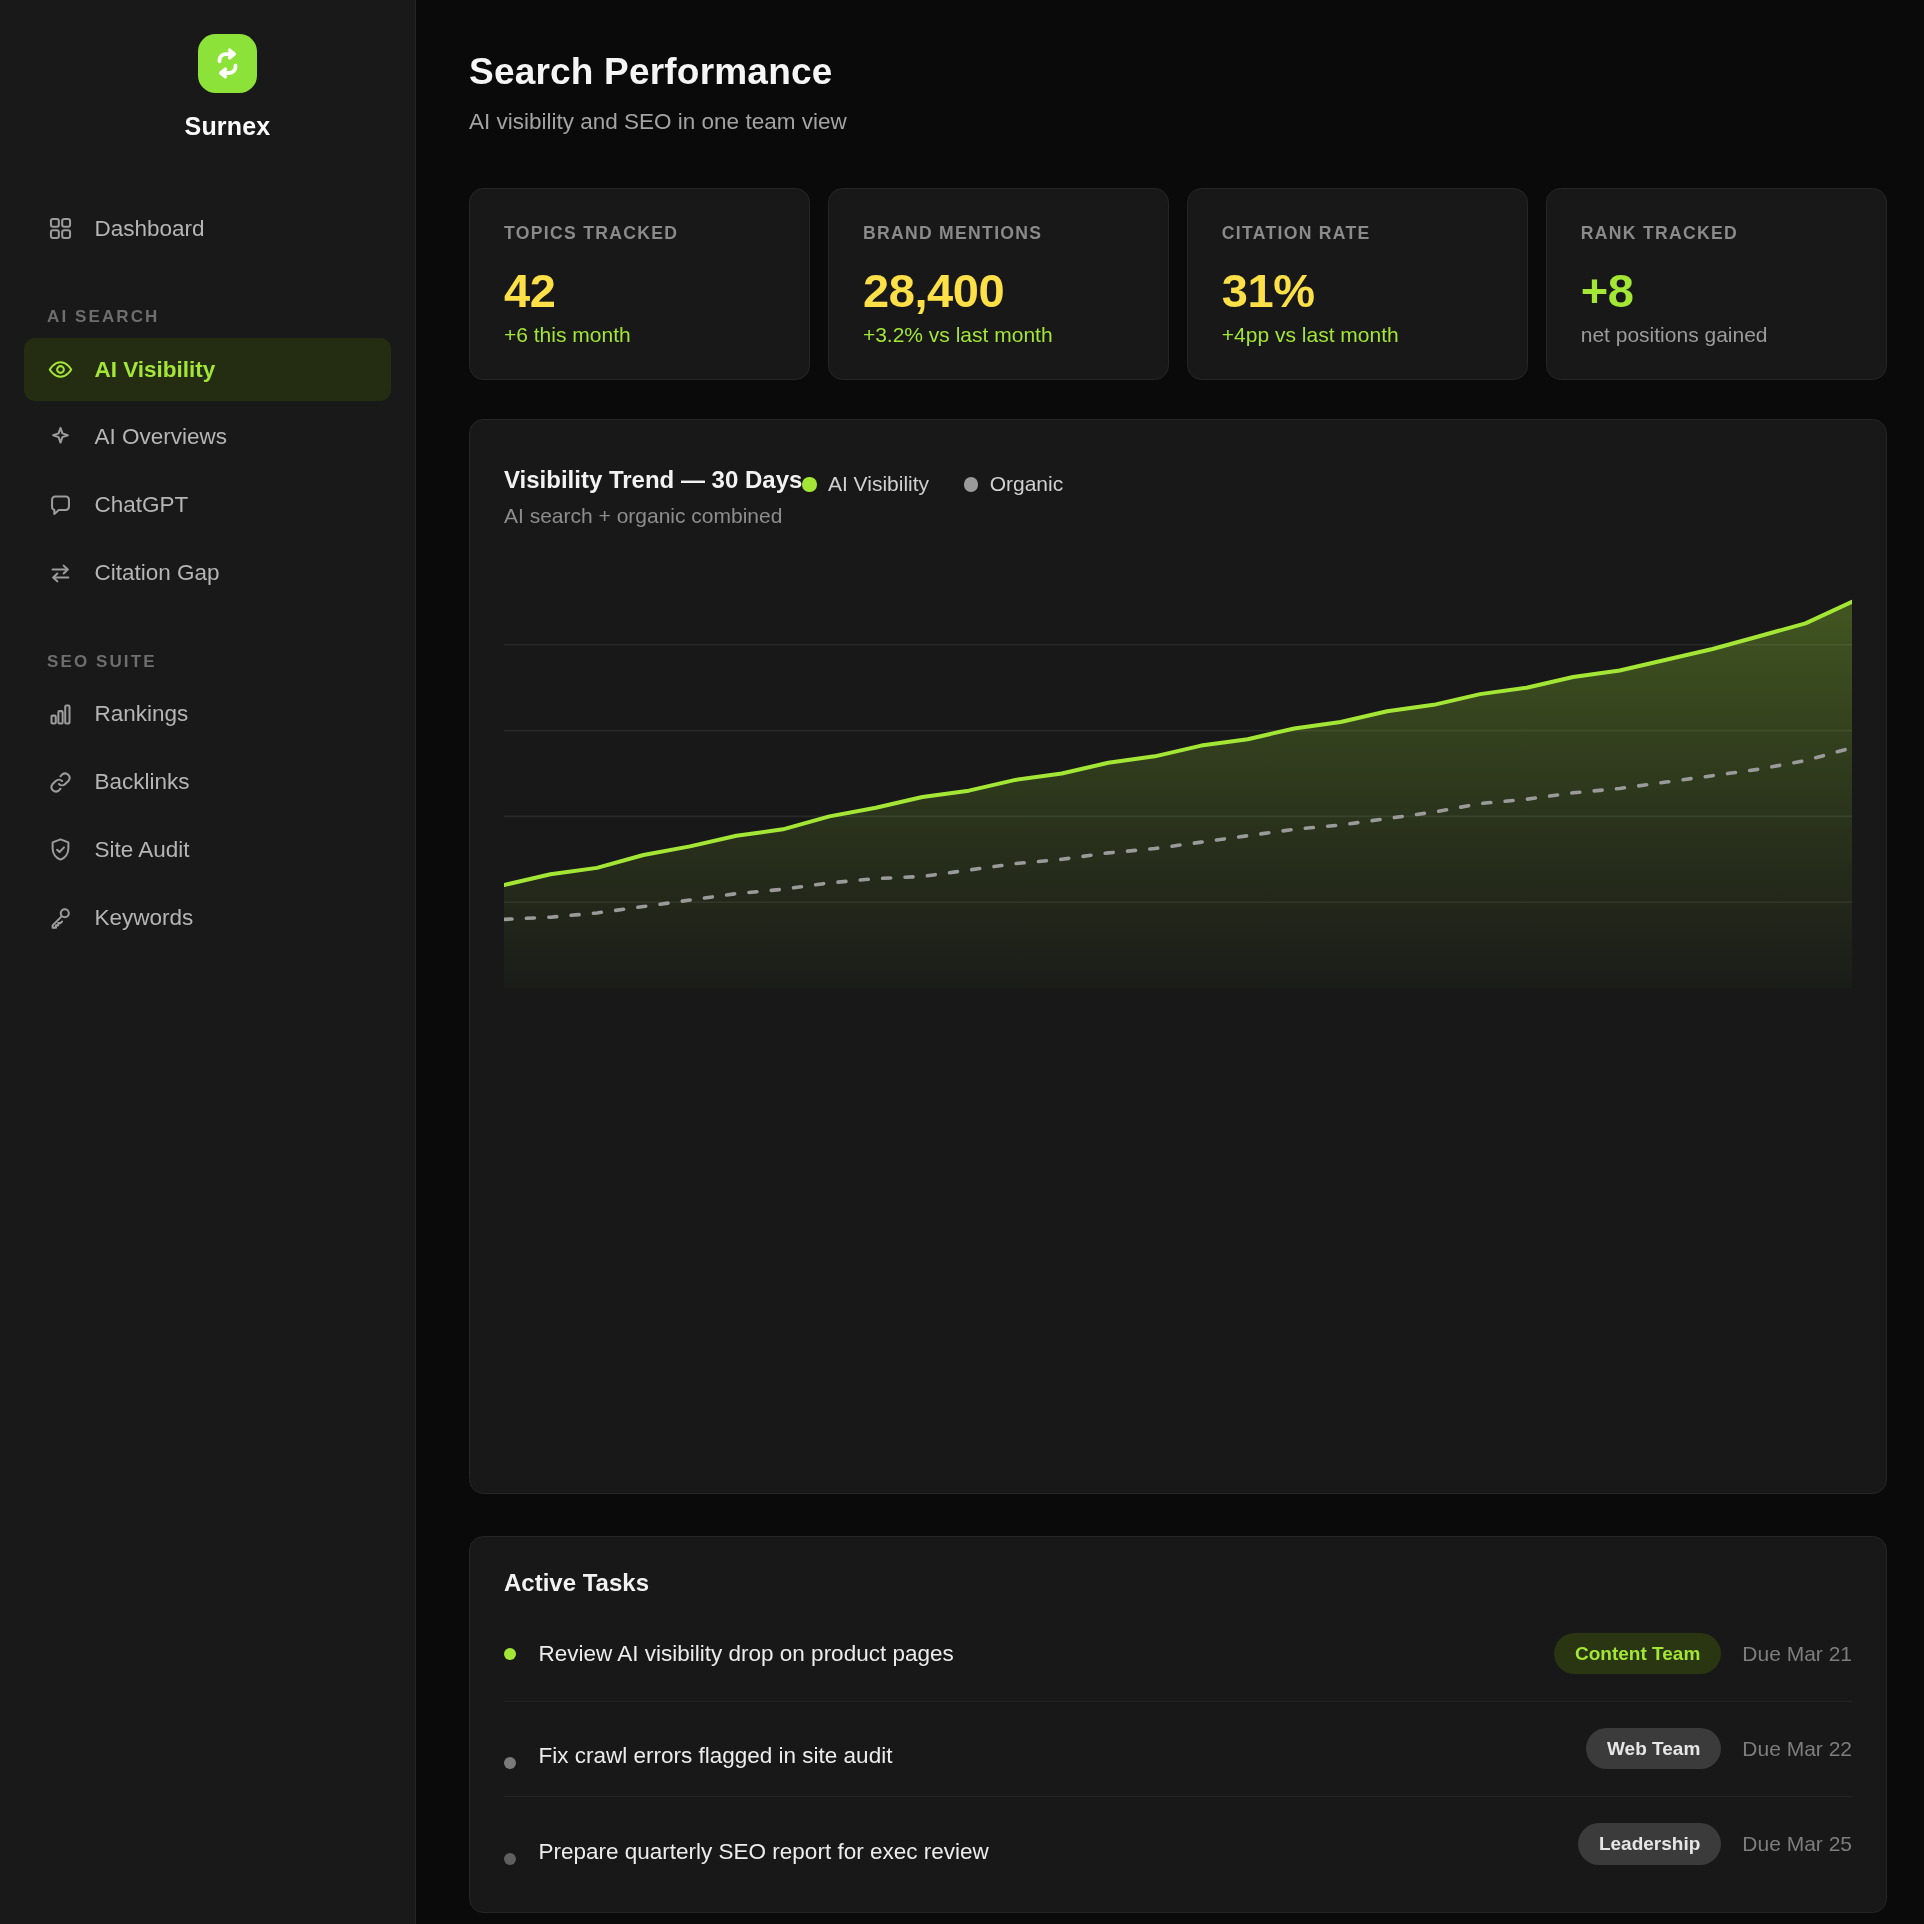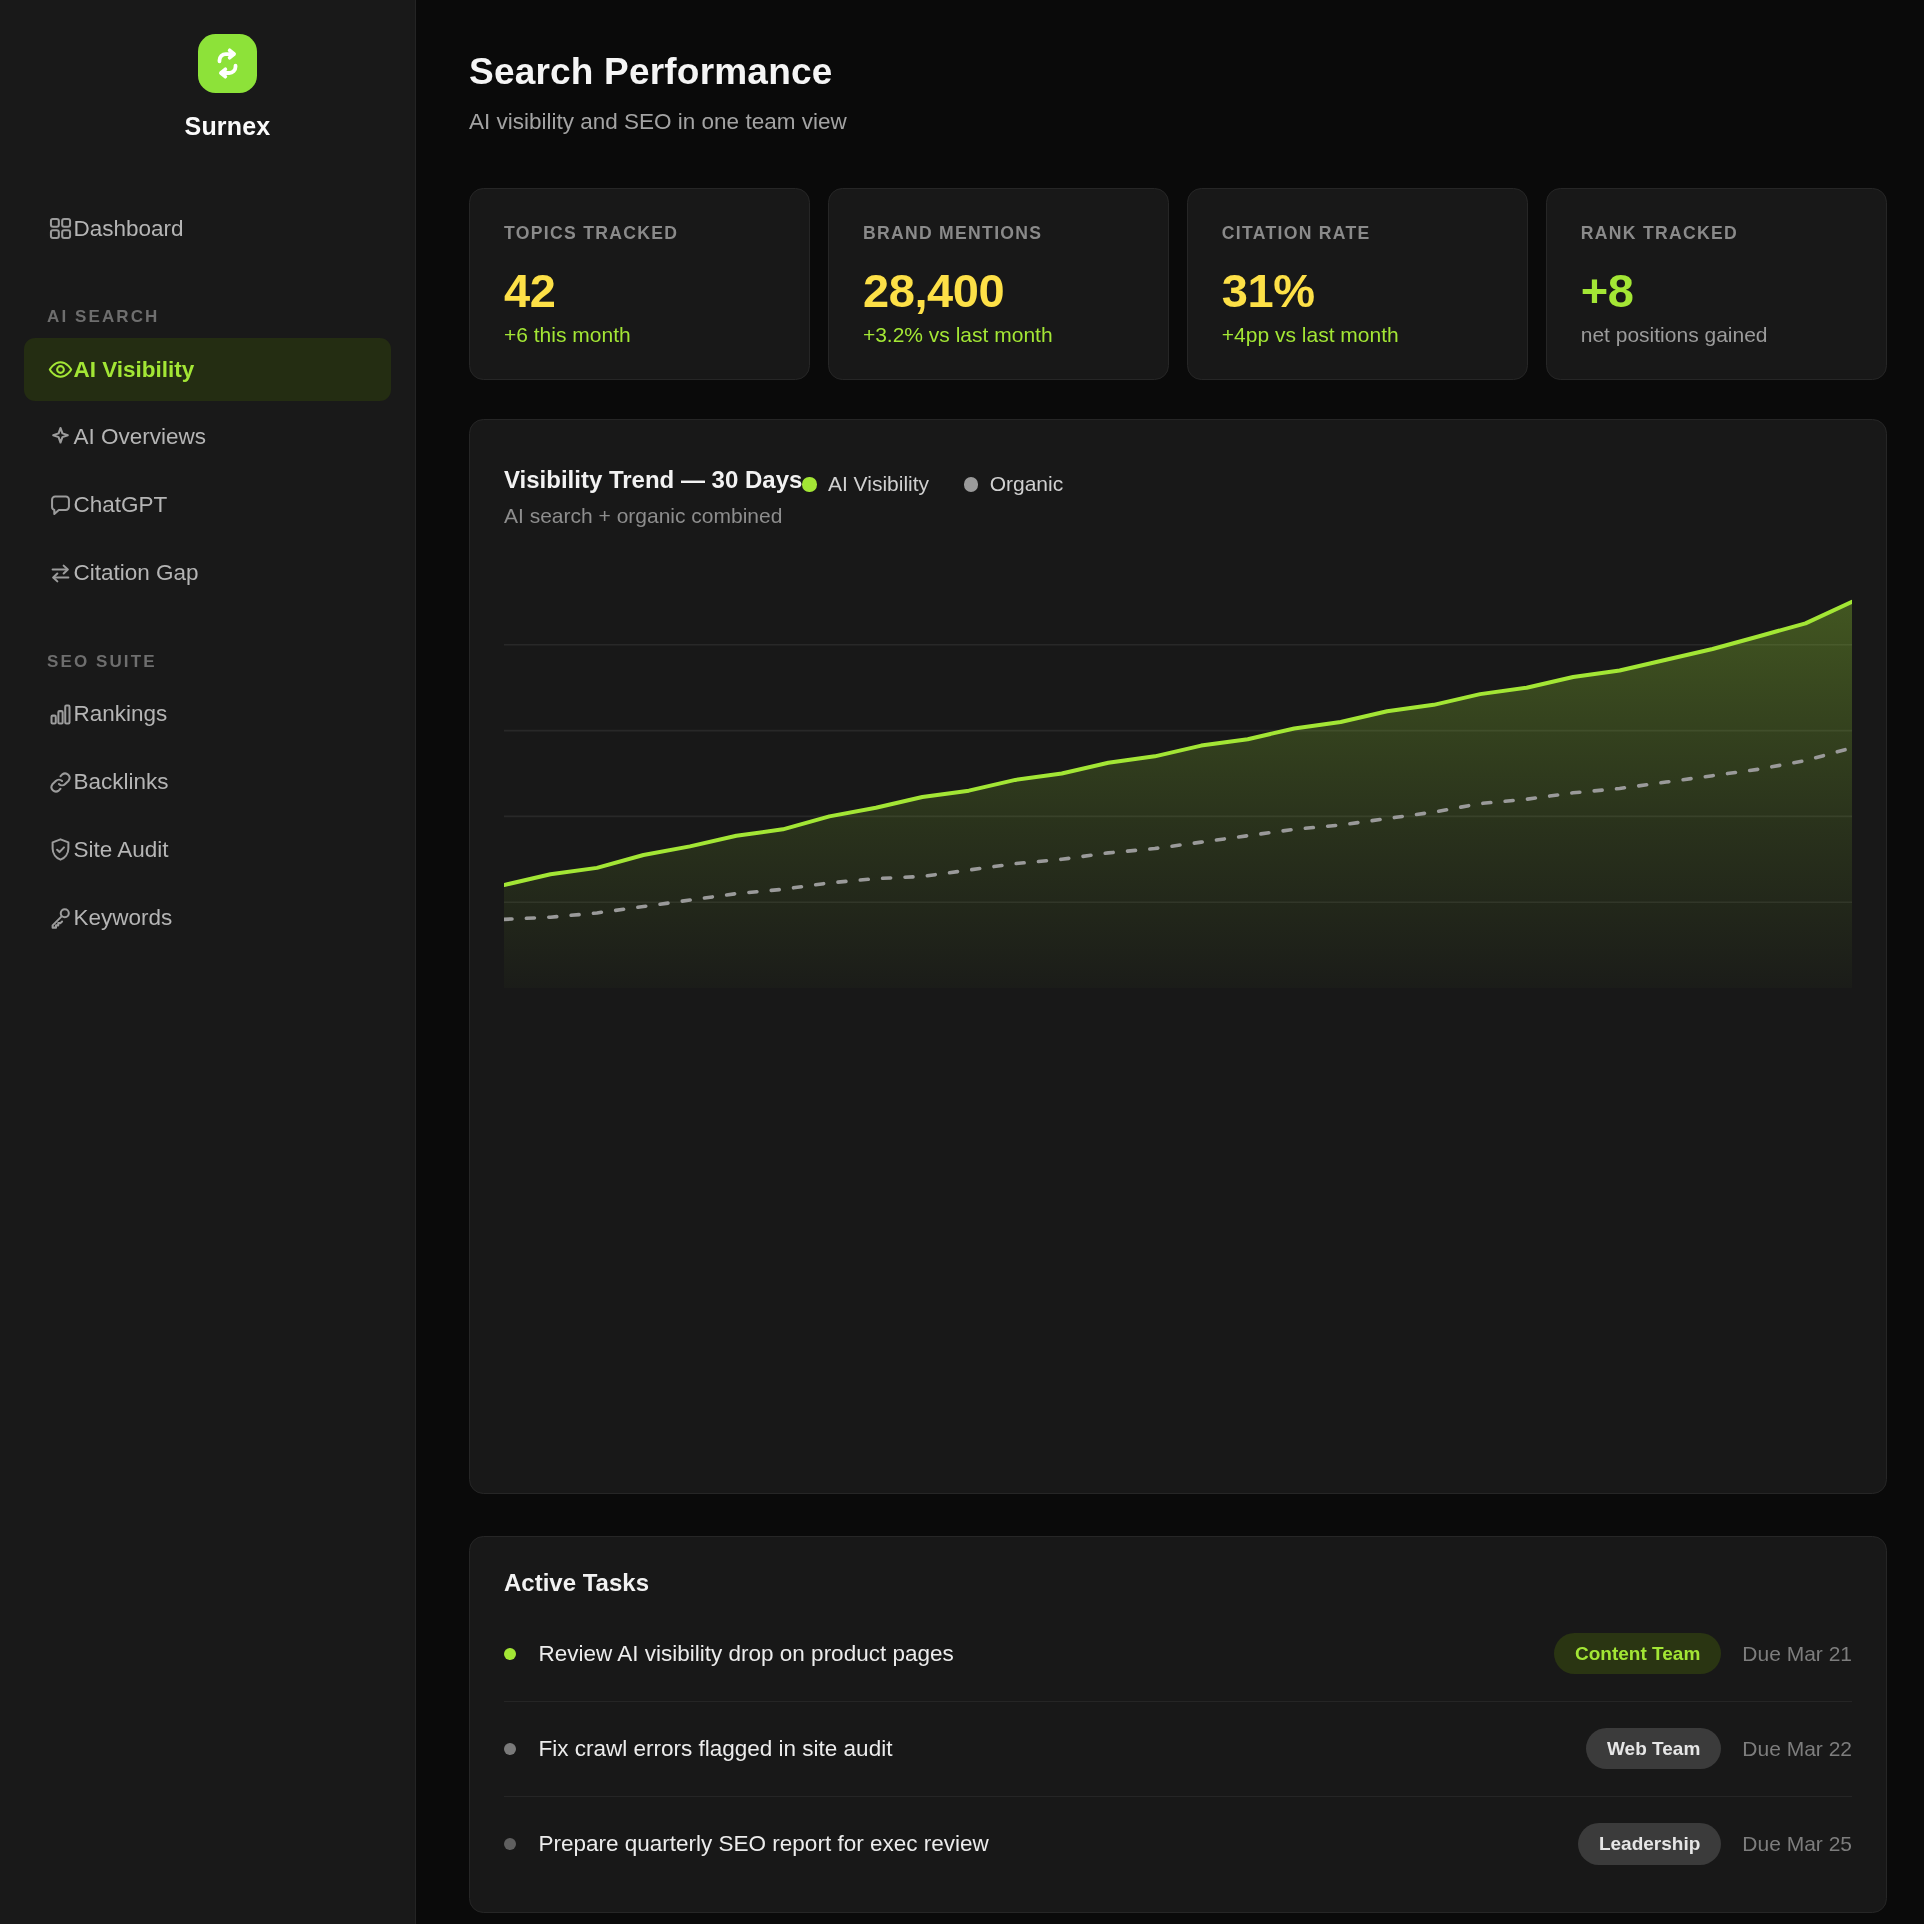--- a/index.html
+++ b/index.html
@@ -7,21 +7,21 @@
     font-family:"Liberation Sans","DejaVu Sans",sans-serif; color:#e8e8e8; overflow:hidden; }
   .app { display:flex; width:1925px; height:1925px; }
 
   
   .sidebar { width:416px; flex:0 0 416px; background:#191919; border-right:1.6px solid #242424; padding-top:34px; }
   .brand { display:flex; align-items:center; gap:19px; margin-left:40px;flex-direction:column; }
   .logo { width:59px; height:59px; border-radius:17.6px; background:#8de239; display:grid; place-items:center; }
   .logo svg { width:35px; height:35px; }
   .brand-name { font-size:25px; font-weight:700; color:#fafafa; letter-spacing:0.2px; }
 
-  .nav-item { height:63px; display:flex; align-items:center; padding:0 22.5px;
+  .nav-item { height:63px; display:flex; align-items:center; gap:21px; padding:0 22.5px;
     margin:4.8px 24px; border-radius:11.2px; font-size:22.5px; font-weight:500; color:#b5b5b5; cursor:pointer; }
   .nav-item .nav-icon { width:27px; height:27px; color:#9c9c9c; display:grid; place-items:center; }
   .nav-item .nav-icon svg { width:27px; height:27px; }
   .nav-item.active { background:#242d12; color:#a3e635; font-weight:600; }
   .nav-item.active .nav-icon { color:#a3e635; }
   .nav-dashboard { margin-top:56px; }
   .section-label { margin:47px 0 11.2px 47px; font-size:17px; font-weight:700;
     letter-spacing:2.1px; color:#6e6e6e; }
 
   
@@ -48,21 +48,21 @@
   .legend-dot { width:14.4px; height:14.4px; border-radius:50%; background:#888; }
   .trend-svg { display:block; width:100%; height:429px; margin-top:30.5px; }
   .gridline { stroke:rgba(255,255,255,0.07); stroke-width:2; }
   .ai-line { fill:none; stroke-width:5; stroke-linejoin:round; stroke-linecap:round; }
   .organic-line { fill:none; stroke-width:4.5; stroke-dasharray:10 18; stroke-linecap:round; stroke-linejoin:round; }
 
   
   .tasks-card { margin-top:42px; background:#181818; border:1.6px solid #262626; border-radius:14.4px; padding:32px 34px 21px 34px; }
   .tasks-title { font-size:24px; font-weight:700; color:#f2f2f2; margin-bottom:9.6px; }
   .task-row { display:flex; align-items:center; padding:26.5px 0; cursor:pointer; }
-  .task-row + .task-row { border-top:1.6px solid #252525; }
+  .task-row + .task-row { border-top:1.6px solid #252525;align-items:flex-end; }
   .task-bullet { width:12px; height:12px; border-radius:50%; background:#777; margin-right:22.5px; flex:0 0 12px; }
   .task-text { font-size:22.5px; color:#ececec; }
   .task-right { margin-left:auto; display:flex; align-items:center; gap:21px; }
   .badge { font-size:19px; font-weight:600; padding:9.6px 21px; border-radius:801px; white-space:nowrap; }
   .badge-lime { background:#2a3512; color:#a3e635; }
   .badge-gray { background:#3b3b3b; color:#e6e6e6; }
   .task-due { font-size:21px; color:#7d7d7d; white-space:nowrap; }
 </style>
 </head>
 <body>

